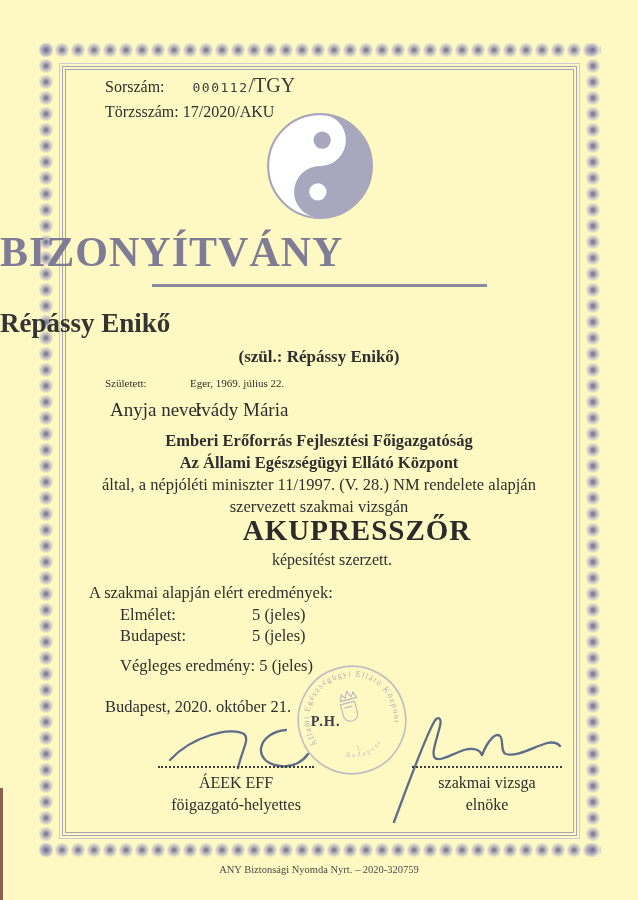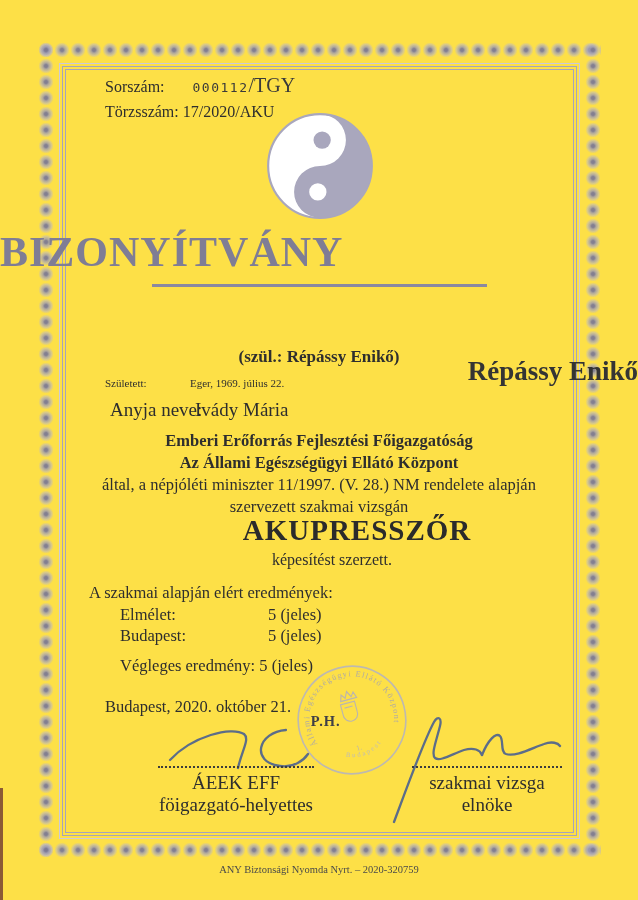--- a/index.html
+++ b/index.html
@@ -1,18 +1,18 @@
 <!DOCTYPE html>
 <html><head>
 <meta charset="utf-8">
 <style>
   html,body { margin:0; padding:0; background:#e8e8e8; }
   .page {
     position:relative; width:638px; height:900px; margin:0 auto;
-    background:#fde047; overflow:hidden;
+    background:#fef9c3; overflow:hidden;
     font-family:"Liberation Serif","DejaVu Serif",serif; color:#2e2e2e;
   }
   
   .lace {
     position:absolute;
     background-image:radial-gradient(circle at 8px 8px,
       rgba(124,122,148,.95) 1.4px,
       rgba(158,156,180,.8) 3.2px,
       rgba(180,178,202,.5) 5.6px,
       rgba(180,178,202,0) 7.6px);
@@ -40,22 +40,22 @@
   
   .yinyang { position:absolute; left:266px; top:112px; }
 
   
   .title { position:absolute; left:0; top:228px; width:100%; text-align:left;
            font-weight:bold; font-size:42px; letter-spacing:1px; color:#7f7d95; }
   .title-rule { position:absolute; left:152px; top:284px; width:335px; height:3px;
                 background:#8a88a0; }
 
   
-  .holder-name { position:absolute; left:0; top:308px; width:100%; text-align:right;
-                 font-weight:bold; font-size:27px; color:#343434;margin-top:48px; }
+  .holder-name { position:absolute; left:0; top:308px; width:100%; text-align:left;
+                 font-weight:bold; font-size:27px; color:#343434; }
   .birth-name  { position:absolute; left:0; top:347px; width:100%; text-align:center;
                  font-weight:bold; font-size:17px; }
 
   
   .born-row   { position:absolute; left:105px; top:377px; font-size:11px; }
   .mother-row { position:absolute; left:110px; top:399px; font-size:19px; }
   .pers-value { position:absolute; left:85px; top:0; white-space:nowrap; }
   .pers-row-inner { position:relative; }
 
   
@@ -66,37 +66,37 @@
   
   .qualification { position:absolute; left:0; top:514px; width:100%; text-align:center;
                    font-weight:bold; font-size:29px; letter-spacing:1px; color:#2b2b2b;padding-left:38px; }
   .qual-note { position:absolute; left:0; top:551px; width:100%; text-align:center;
                font-size:16px; transform:translateX(13px); }
 
   
   .results-heading { position:absolute; left:89px; top:583px; font-size:16.5px; }
   .result-row-1 { position:absolute; left:120px; top:605px; font-size:16.5px; width:300px; }
   .result-row-2 { position:absolute; left:120px; top:626px; font-size:16.5px; width:300px; }
-  .result-value { position:absolute; left:148px; top:0; }
+  .result-value { position:absolute; left:132px; top:0; }
   .final-result { position:absolute; left:120px; top:656px; font-size:16.5px; }
 
   
   .date-line { position:absolute; left:105px; top:697px; font-size:16.5px; }
 
   
   .stamp { position:absolute; left:290px; top:658px; }
 
   
   .sig-stroke-left  { position:absolute; left:158px; top:716px; }
   .sig-stroke-right { position:absolute; left:376px; top:710px; }
   .dots-left  { position:absolute; left:158px; top:766px; width:156px;
                 border-top:2px dotted #3c3c3c; }
   .dots-right { position:absolute; left:412px; top:766px; width:150px;
                 border-top:2px dotted #3c3c3c; }
-  .sig-block { position:absolute; text-align:center; font-size:19px; line-height:22px; }
+  .sig-block { position:absolute; text-align:center; font-size:16px; line-height:22px; }
   .sig-block-left  { left:146px; top:772px; width:180px; }
   .sig-block-right { left:402px; top:772px; width:170px; }
 
   
   .footer { position:absolute; left:0; top:864px; width:100%; text-align:center;
             font-size:10.5px; color:#4a4a4a; }
 </style>
 </head>
 <body>
 

